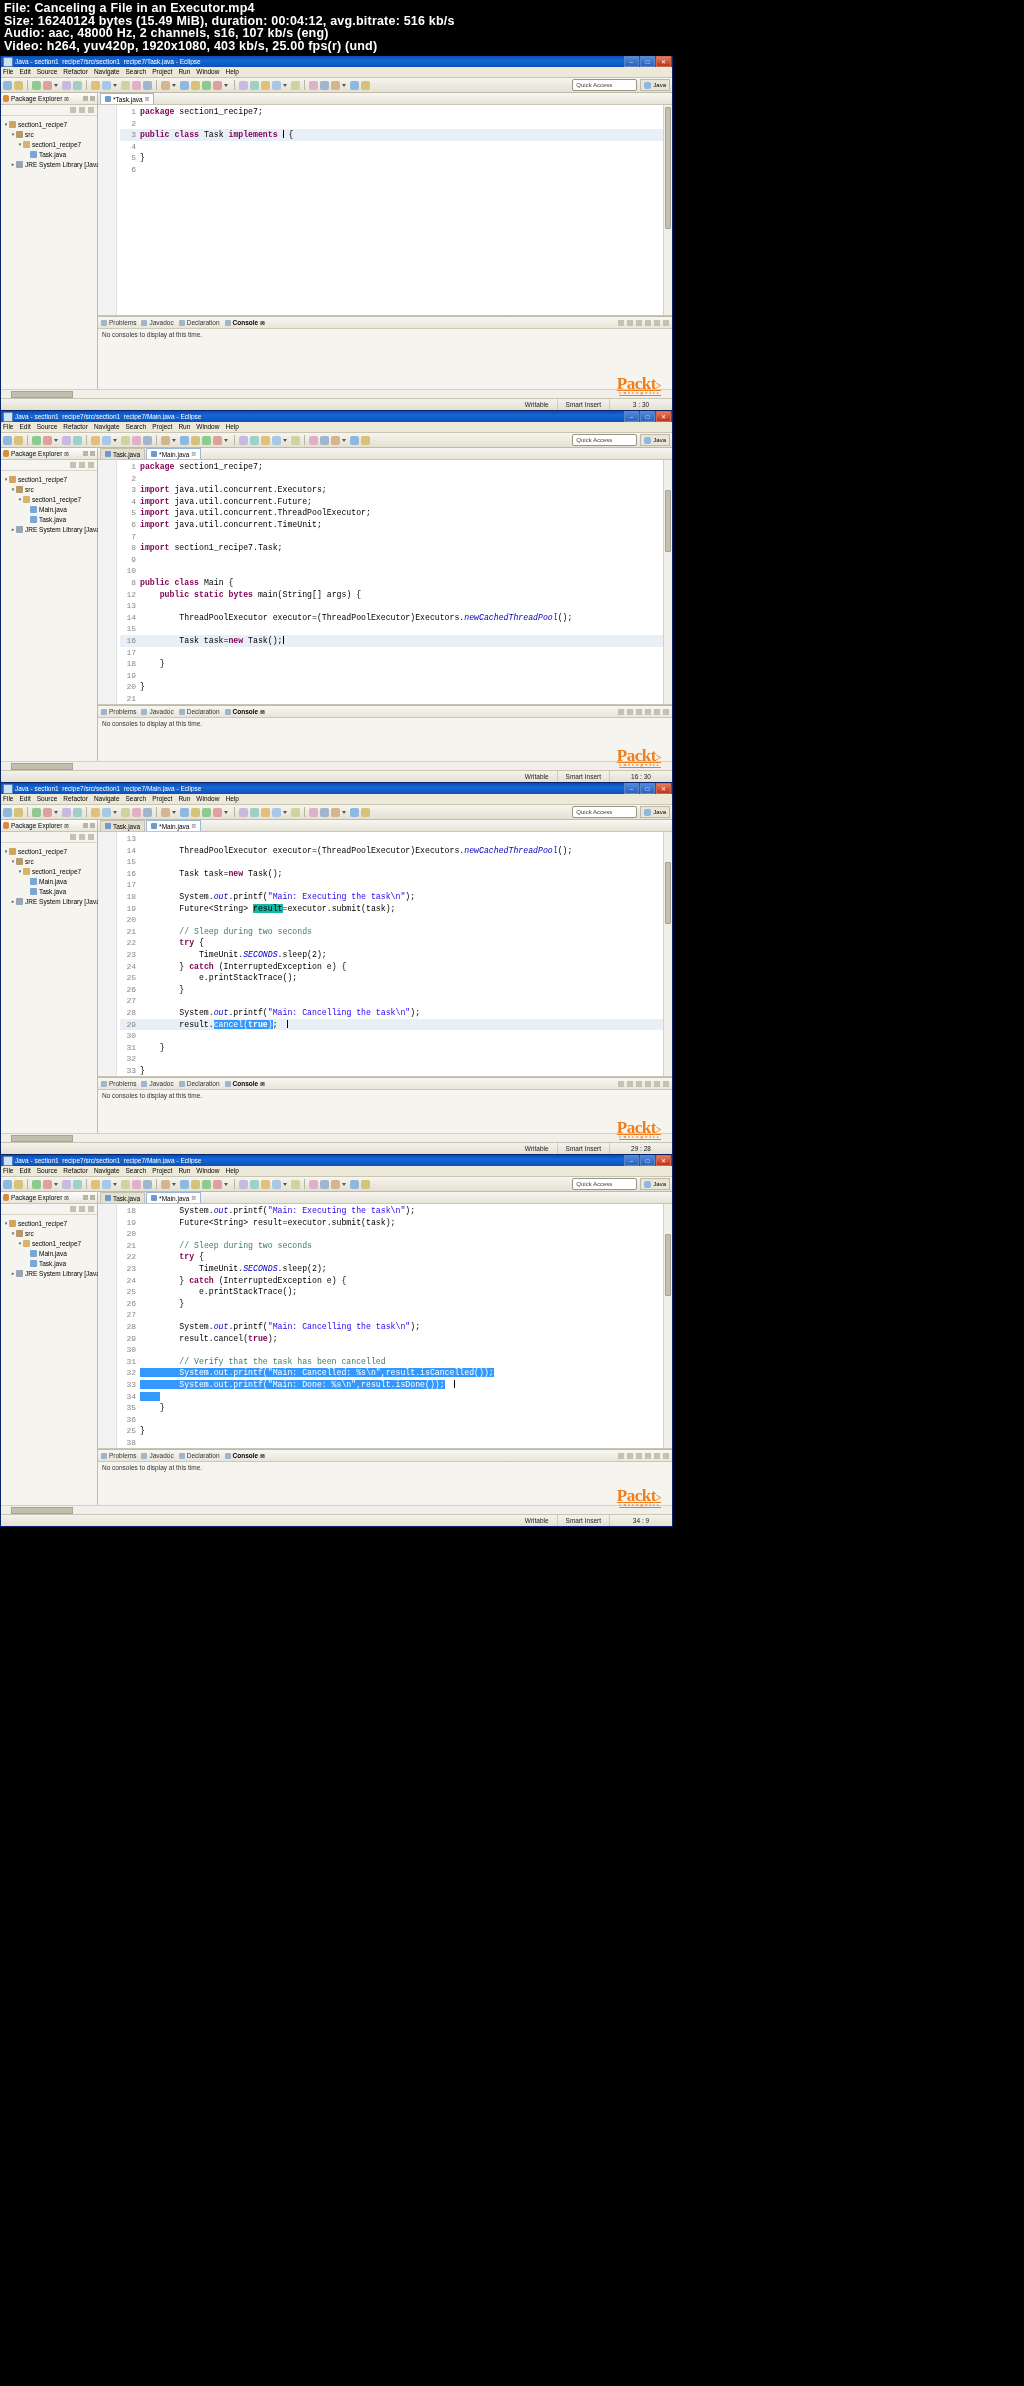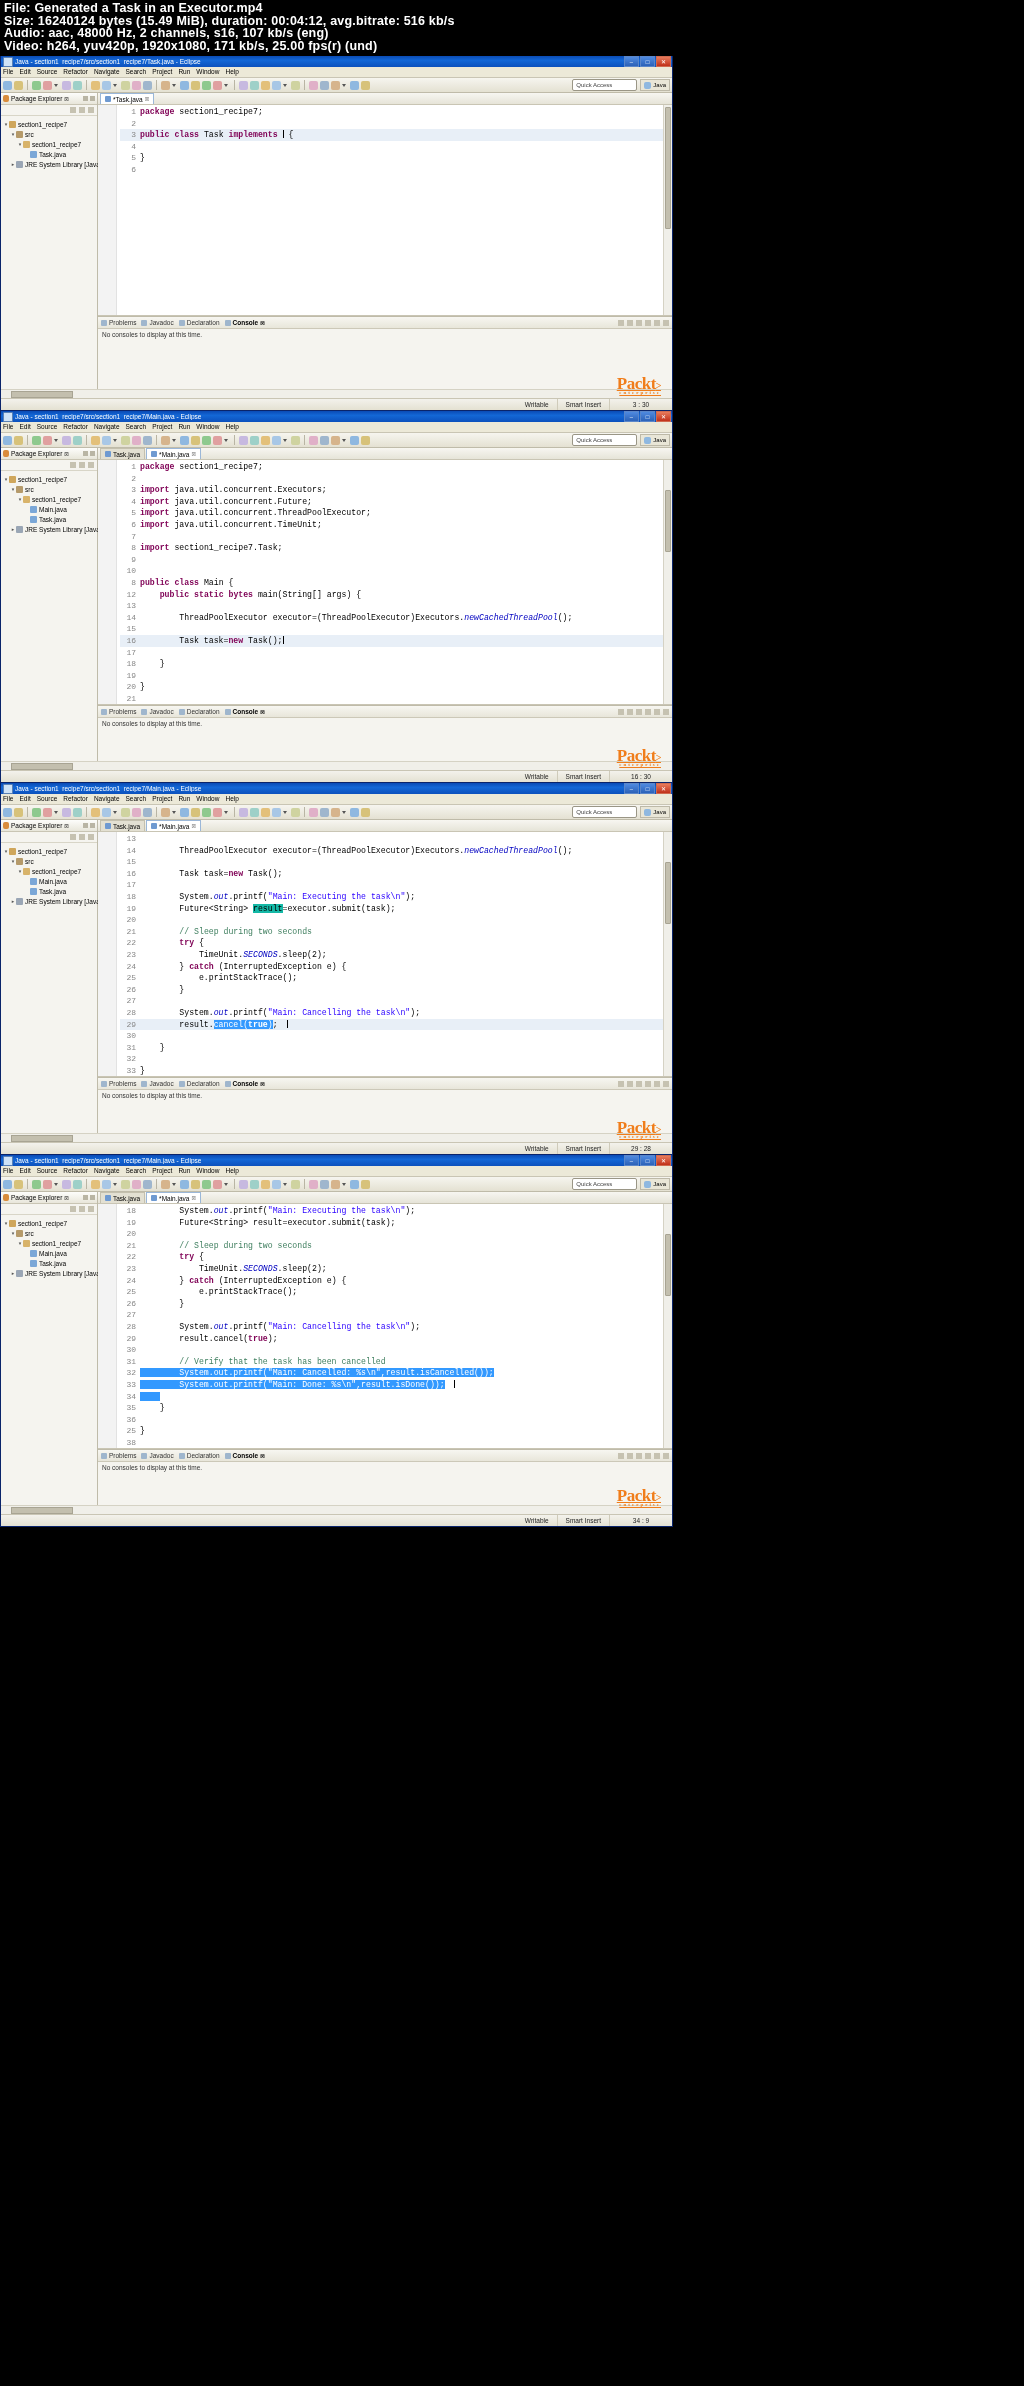--- a/index.html
+++ b/index.html
@@ -91,25 +91,25 @@
   .packt .sub{font-size:5px;color:#f07d1a;display:block;text-align:right;letter-spacing:2px;margin-top:-4px;}
   .hsb{height:8px;background:#f0efe9;border-top:1px solid #d5d2c4;position:relative;}
   .hsb i{position:absolute;top:1px;height:5px;background:#c3bfae;border:1px solid #a8a493;}
 </style>
 </head>
 <body>
 
 <div class="meta">
   <div class="meta-line">
     <span>File:</span>
-    <span>Generated a Task in an Executor.mp4</span>
+    <span>Canceling a File in an Executor.mp4</span>
   </div>
   <div class="meta-line">Size: 16240124 bytes (15.49 MiB), duration: 00:04:12, avg.bitrate: 516 kb/s</div>
   <div class="meta-line">Audio: aac, 48000 Hz, 2 channels, s16, 107 kb/s (eng)</div>
-  <div class="meta-line">Video: h264, yuv420p, 1920x1080, 171 kb/s, 25.00 fps(r) (und)</div>
+  <div class="meta-line">Video: h264, yuv420p, 1920x1080, 403 kb/s, 25.00 fps(r) (und)</div>
 </div>
 
 <div id="shots-root">
     <div class="shot" style="height: 355px;">
       <div class="win" style="height:354px;display:flex;flex-direction:column">
         <div class="titlebar">
           <span class="tb-icon"></span>
           <span class="tb-text">Java - section1_recipe7/src/section1_recipe7/Task.java - Eclipse</span>
           <span class="tb-btns">
             <span>–</span>

